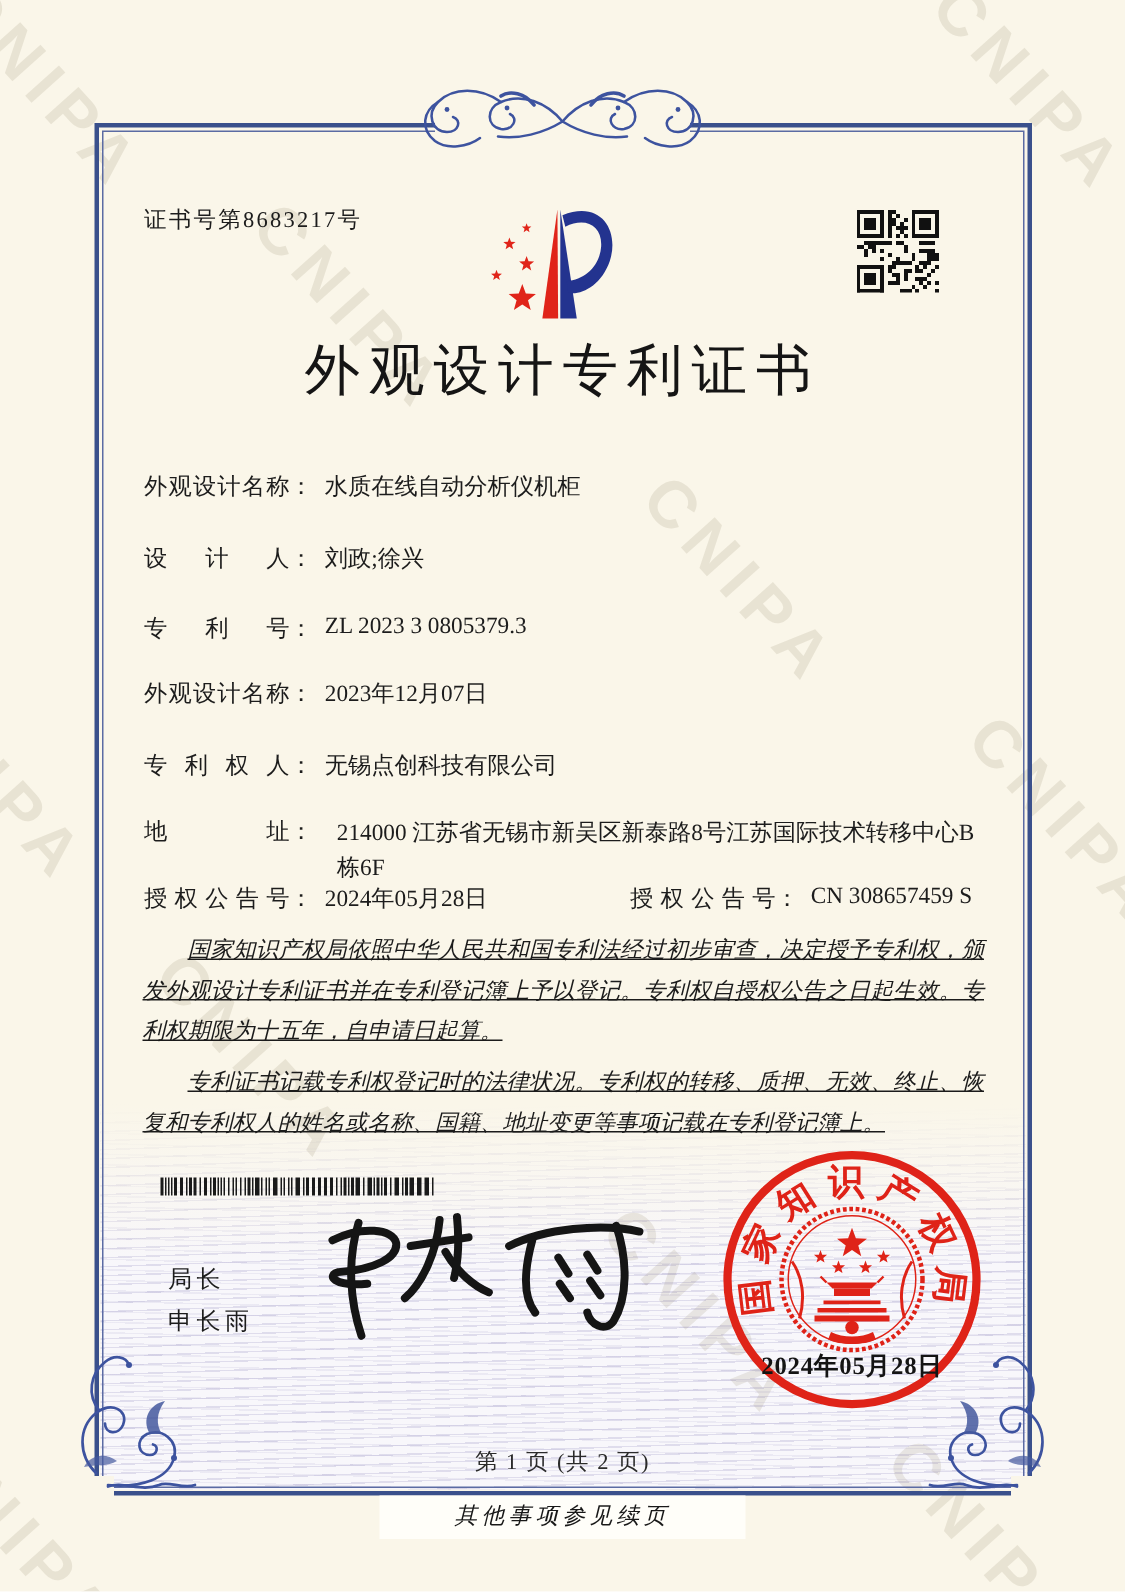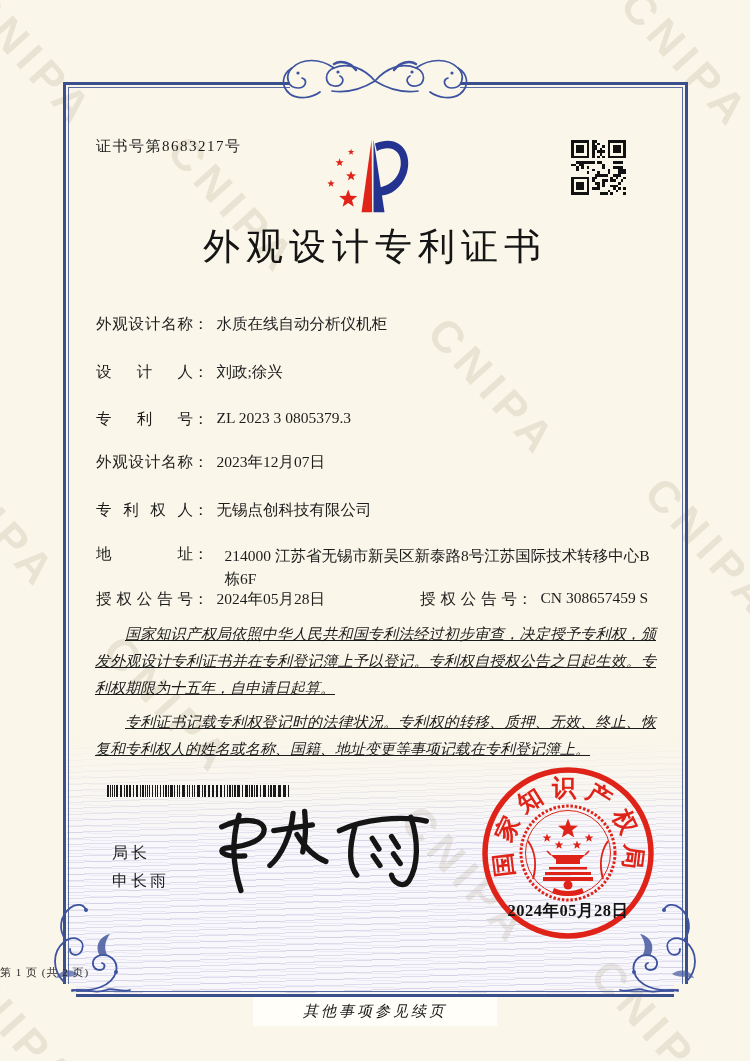--- a/index.html
+++ b/index.html
@@ -51,22 +51,22 @@
   .barcode span{display:inline-block;height:12px;background:#1a1a1a;}
 
   .signer{position:absolute;left:112px;z-index:5;
           font-family:"Liberation Sans","DejaVu Sans",sans-serif;font-size:16px;letter-spacing:3px;color:#1d1d1d;}
   .sig{position:absolute;left:212px;top:800px;width:222px;height:100px;z-index:5;}
 
   .seal{position:absolute;left:473px;top:758px;width:190px;height:190px;z-index:6;}
   .sealdate{position:absolute;left:480px;top:900px;width:176px;text-align:center;z-index:7;
             font-size:16.5px;font-weight:600;letter-spacing:0.5px;color:#141414;}
 
-  .pageno{position:absolute;left:0;right:0;top:965px;z-index:5;
-          font-size:11px;letter-spacing:1px;color:#2b2b2b;}
+  .pageno{position:absolute;left:0;right:0;top:965px;text-align:center;z-index:5;
+          font-size:15px;letter-spacing:1px;color:#2b2b2b;}
   .notebox{position:absolute;left:253px;top:997px;width:244px;height:29px;background:#fffef9;z-index:5;
            text-align:center;font-style:italic;font-size:15px;line-height:29px;letter-spacing:3px;color:#181818;}
 </style>
 </head>
 <body>
 
 <div class="page">
 
   <div class="wm" style="left:-8px;top:-22px">CNIPA</div>
   <div class="wm" style="left:648px;top:-20px">CNIPA</div>

